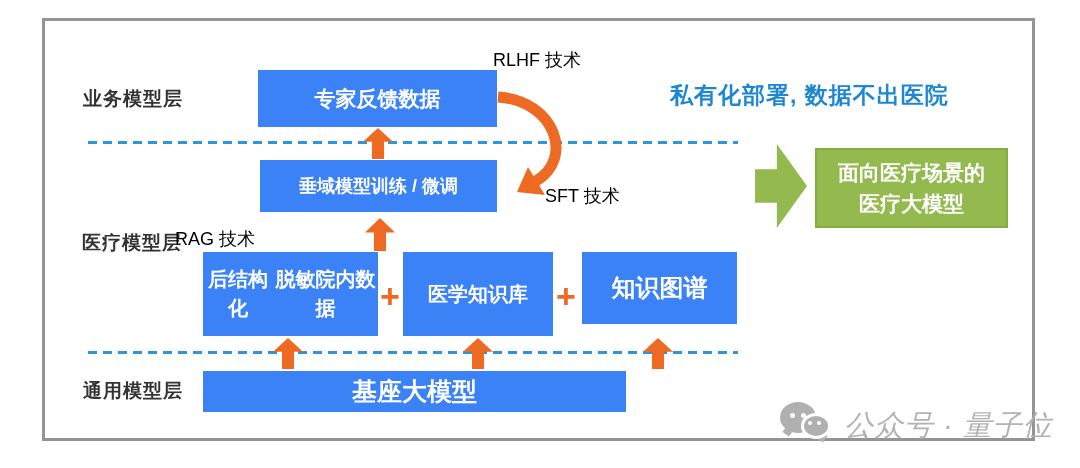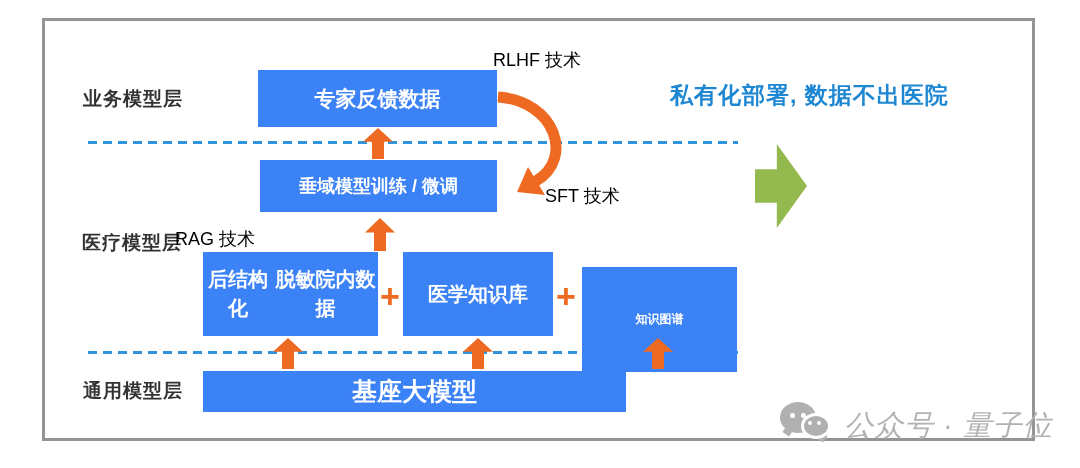--- a/index.html
+++ b/index.html
@@ -80,21 +80,21 @@
   <div class="dash" style="left:88px;top:351px;width:650px"></div>
 
   <div class="bluebox" style="left:258px;top:70px;width:239px;height:57px;font-size:21px">专家反馈数据</div>
   <div class="bluebox" style="left:260px;top:160px;width:237px;height:52px;font-size:18px">垂域模型训练 / 微调</div>
 
   <div class="bluebox multiline" style="left:203px;top:252px;width:175px;height:84px;font-size:20px;line-height:29px">
     <span>后结构化</span>
     <span>脱敏院内数据</span>
   </div>
   <div class="bluebox" style="left:403px;top:252px;width:150px;height:84px;font-size:20px">医学知识库</div>
-  <div class="bluebox" style="left:582px;top:267px;width:155px;height:105px;font-size:12px">知识图谱</div>
+  <div class="bluebox" style="left:582px;top:252px;width:155px;height:72px;font-size:24px">知识图谱</div>
 
   <div class="bluebox" style="left:203px;top:371px;width:423px;height:41px;font-size:25px">基座大模型</div>
 
   <div class="plus" style="left:377px;top:279px">+</div>
   <div class="plus" style="left:553px;top:279px">+</div>
 
   <div class="arrow-up" style="left:363px;top:128px;width:30px;height:31px"></div>
   <div class="arrow-up" style="left:365px;top:218px;width:30px;height:33px"></div>
   <div class="arrow-up" style="left:273px;top:338px;width:30px;height:31px"></div>
   <div class="arrow-up" style="left:463px;top:338px;width:30px;height:31px"></div>
@@ -105,20 +105,24 @@
     <polygon points="27,107 38,82 55,110" fill="#EE6A22"></polygon>
   </svg>
 
   <div class="techlabel" style="left:493px;top:48px">RLHF 技术</div>
   <div class="techlabel" style="left:545px;top:184px">SFT 技术</div>
   <div class="techlabel" style="left:175px;top:227px">RAG 技术</div>
 
   <div class="privacy" style="left:670px;top:80px">私有化部署, 数据不出医院</div>
 
   <div class="green-arrow"></div>
+  <div class="green-box">
+    <span>面向医疗场景的</span>
+    <span>医疗大模型</span>
+  </div>
 
   <div class="wm-icon">
     <div class="wm-tail" style="left:4px;top:25px"></div>
     <div class="wm-bub big"></div>
     <div class="wm-eye" style="left:10px;top:11px"></div>
     <div class="wm-eye" style="left:21px;top:11px"></div>
     <div class="wm-tail" style="left:38px;top:31px"></div>
     <div class="wm-bub small"></div>
     <div class="wm-eye" style="left:28px;top:19px;width:4px;height:4px"></div>
     <div class="wm-eye" style="left:37px;top:19px;width:4px;height:4px"></div>

